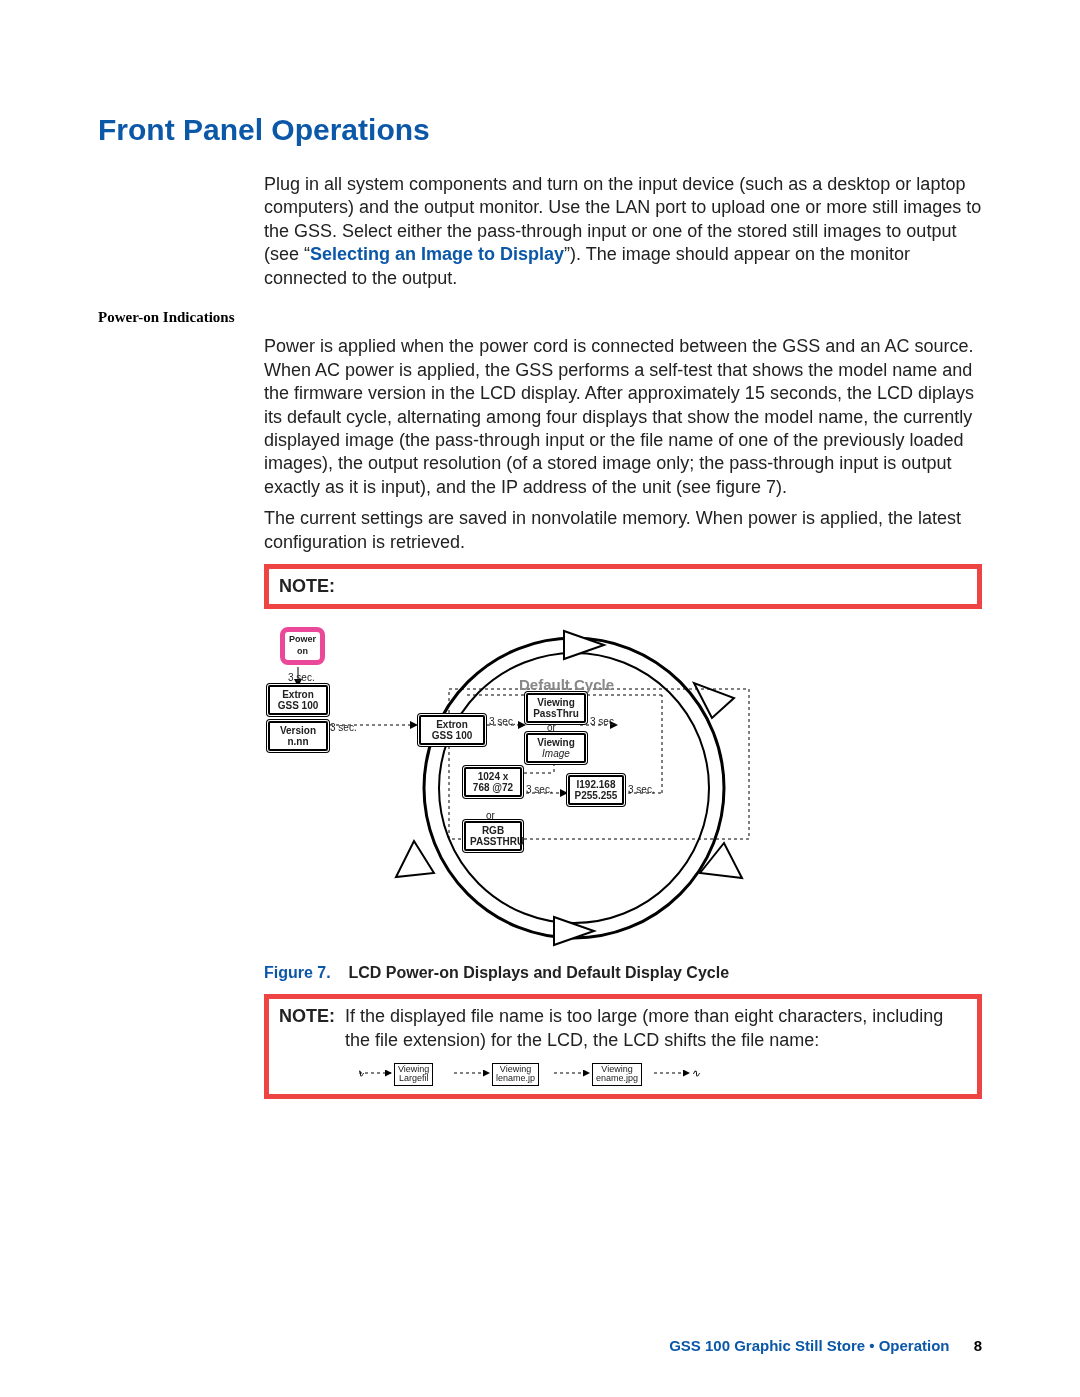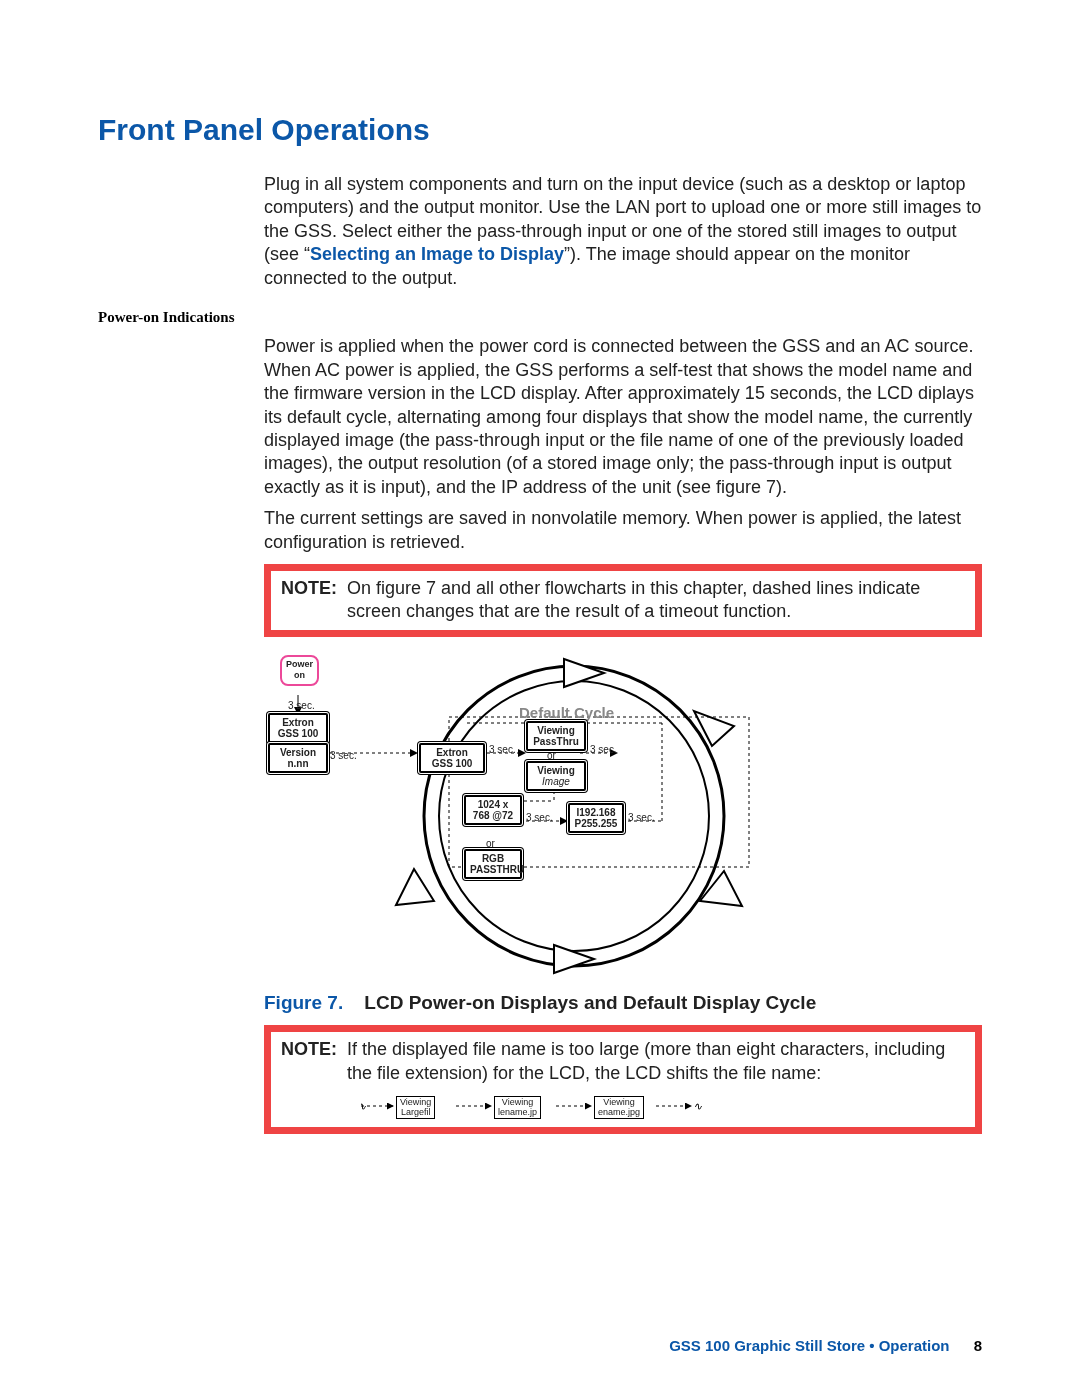--- a/index.html
+++ b/index.html
@@ -30,39 +30,39 @@
   .body-text {
     margin-left: 166px;
     margin-bottom: 8px;
   }
   .link {
     color: #0b57a8;
     font-weight: 700;
   }
   .note-box {
     margin-left: 166px;
-    border: 7px solid #ef4444;
+    border: 5px solid #ef4444;
     padding: 6px 10px;
     display: flex;
     gap: 10px;
     margin-top: 10px;
     margin-bottom: 14px;
   }
   .note-label { font-weight: 700; white-space: nowrap; }
   .figure-area {
     margin-left: 166px;
     margin-top: 8px;
     margin-bottom: 10px;
     position: relative;
     height: 330px;
   }
   .figure-caption {
     margin-left: 166px;
     font-weight: 700;
-    font-size: 19px;
+    font-size: 16px;
     margin-top: 4px;
     margin-bottom: 10px;
   }
   .fig-num { color: #0b57a8; }
   .footer {
     position: absolute;
     bottom: 42px;
     right: 98px;
     color: #0b57a8;
     font-weight: 700;
@@ -79,21 +79,21 @@
     font-family: Arial, sans-serif;
     font-size: 10px;
     font-weight: 700;
     text-align: center;
     line-height: 1.1;
     padding: 2px 4px;
   }
   .outer { box-shadow: 0 0 0 1px #fff, 0 0 0 2px #000; border-radius: 2px; }
   .small-txt { position:absolute; font-size:10px; font-family:Arial,sans-serif;text-align:center; }
   .pill {
-    position:absolute; border:2px solid #ec4899; border-radius:8px;
+    position:absolute; border:5px solid #ec4899; border-radius:8px;
     font-size:9px; font-weight:700; text-align:center; padding:2px 4px;
     font-family:Arial,sans-serif; background:#fff;
   }
   .cycle-label {
     position:absolute;
     color:#888; font-weight:700; font-size:15px;
     font-family:Arial,sans-serif;
   }
   .mini-lcd {
     position:absolute; border:1px solid #000; background:#fff;
@@ -117,21 +117,20 @@
   <span>Plug in all system components and turn on the input device (such as a desktop or laptop computers) and the output monitor. Use the LAN port to upload one or more still images to the GSS. Select either the pass-through input or one of the stored still images to output (see “</span><span class="link">Selecting an Image to Display</span><span>”). The image should appear on the monitor connected to the output.</span>
 </p>
 
 <h2 class="sub">Power-on Indications</h2>
 
 <p class="body-text">Power is applied when the power cord is connected between the GSS and an AC source. When AC power is applied, the GSS performs a self-test that shows the model name and the firmware version in the LCD display. After approximately 15 seconds, the LCD diplays its default cycle, alternating among four displays that show the model name, the currently displayed image (the pass-through input or the file name of one of the previously loaded images), the output resolution (of a stored image only; the pass-through input is output exactly as it is input), and the IP address of the unit (see figure 7).</p>
 <p class="body-text">The current settings are saved in nonvolatile memory. When power is applied, the latest configuration is retrieved.</p>
 
 <div class="note-box">
   <div class="note-label">NOTE:</div>
-  <div>On figure 7 and all other flowcharts in this chapter, dashed lines indicate screen changes that are the result of a timeout function.</div>
 </div>
 
 <div class="figure-area">
 
   <svg class="ring" width="520" height="330" viewBox="0 0 520 330">
     <defs>
       <marker id="ah" markerWidth="14" markerHeight="14" refX="7" refY="7" orient="auto">
         <polygon points="0,0 14,7 0,14" fill="#000"></polygon>
       </marker>
       <marker id="ahsm" markerWidth="8" markerHeight="8" refX="6" refY="4" orient="auto">
@@ -162,21 +161,21 @@
     <line x1="358" y1="170" x2="398" y2="170" stroke="#000" stroke-dasharray="3,3"></line>
 
     <line x1="398" y1="170" x2="398" y2="72" stroke="#000" stroke-dasharray="3,3"></line>
     <line x1="398" y1="72" x2="200" y2="72" stroke="#000" stroke-dasharray="3,3"></line>
   </svg>
 
   <div class="pill" style="top:4px; left:16px;">Power<br>on</div>
   <div class="small-txt" style="top:48px; left:24px;">3 sec.</div>
 
   <div class="lcd outer" style="top:62px; left:4px; width:60px;">Extron<br>GSS   100</div>
-  <div class="lcd outer" style="top:92px; left:4px; width:60px;"><span style="font-weight:700">Version<br>n.nn</span></div>
+  <div class="lcd outer" style="top:98px; left:4px; width:60px;"><span style="font-weight:700">Version<br>n.nn</span></div>
   <div class="small-txt" style="top:98px; left:66px;">3 sec.</div>
 
   <div class="cycle-label" style="top:52px; left:255px;text-align:right;">Default Cycle</div>
 
   <div class="lcd outer" style="top:92px; left:155px; width:66px;">Extron<br>GSS   100</div>
   <div class="small-txt" style="top:92px; left:225px;">3 sec.</div>
 
   <div class="lcd outer" style="top:70px; left:262px; width:60px;">Viewing<br>PassThru</div>
   <div class="small-txt" style="top:98px; left:283px;">or</div>
   <div class="lcd outer" style="top:110px; left:262px; width:60px; font-weight:400;"><b>Viewing</b><br><i>Image</i></div>

